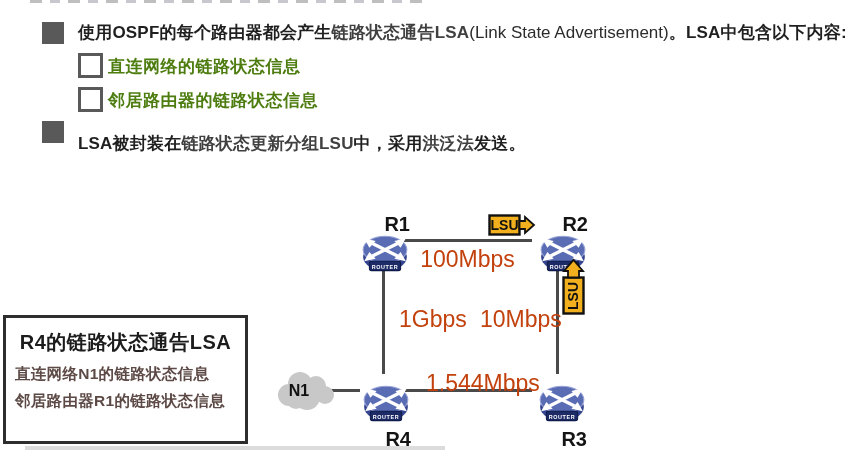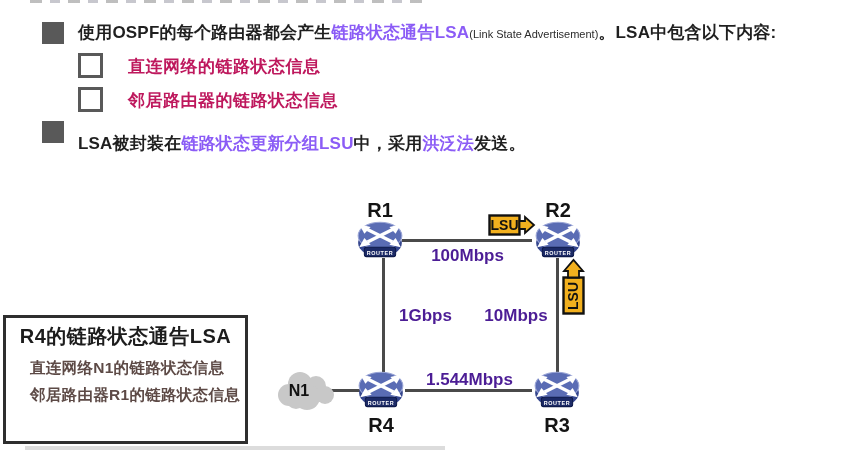--- a/index.html
+++ b/index.html
@@ -10,33 +10,33 @@
   
   .crop-remnant{left:30px;top:0;width:400px;height:3px;
     background:repeating-linear-gradient(90deg,#8a8a8a 0 12px,transparent 12px 20px,#9a9aa6 20px 30px,transparent 30px 38px);
     opacity:.55;}
 
   
   .sq-bullet{width:22px;height:22px;background:#595959;}
   .checkbox{width:19px;height:19px;background:#fff;border:3px solid #595959;}
 
   .line{white-space:nowrap;font-weight:bold;font-size:17px;color:#1f1f1f;letter-spacing:.2px;}
-  .line .hl{color:#8b5cf6;}
-  .line .paren{font-weight:400;font-size:11px;color:#2c2c2c;letter-spacing:0;}
-  .subline{white-space:nowrap;font-weight:bold;font-size:17px;color:#be185d;letter-spacing:.5px;margin-left:20px;}
+  .line .hl{color:#404040;}
+  .line .paren{font-weight:400;font-size:17px;color:#2c2c2c;letter-spacing:0;}
+  .subline{white-space:nowrap;font-weight:bold;font-size:17px;color:#4d7c0f;letter-spacing:.5px;}
 
   
   .info-box{left:3px;top:315px;width:239px;height:123px;border:3px solid #2e2e2e;background:#fff;}
-  .info-title{margin-top:5px;text-align:center;font-size:20px;font-weight:bold;color:#1c1c1c;letter-spacing:.5px;}
-  .info-line{padding-left:24px;font-size:15.5px;font-weight:bold;color:#5d4a46;line-height:27px;white-space:nowrap;letter-spacing:.3px;}
+  .info-title{margin-top:11px;text-align:center;font-size:20px;font-weight:bold;color:#1c1c1c;letter-spacing:.5px;}
+  .info-line{padding-left:9px;font-size:15.5px;font-weight:bold;color:#5d4a46;line-height:27px;white-space:nowrap;letter-spacing:.3px;}
 
   
   .link{background:#4a4a4a;}
-  .link-label{font-size:17px;font-weight:bold;color:#4c1d95;white-space:nowrap;}
-  .node{width:60px;text-align:center;}
+  .link-label{font-size:23px;font-weight:normal;color:#c2410c;white-space:nowrap;}
+  .node{width:60px;text-align:right;margin-top:14px;}
   .node-label{font-size:20px;font-weight:bold;color:#141414;line-height:21px;}
 
   .bottom-strip{left:25px;top:446px;width:420px;height:4px;background:#dcdcdc;}
 </style>
 </head>
 <body>
 
 <div class="abs crop-remnant"></div>
 
 <div class="abs sq-bullet" style="left:42px;top:22px;"></div>

